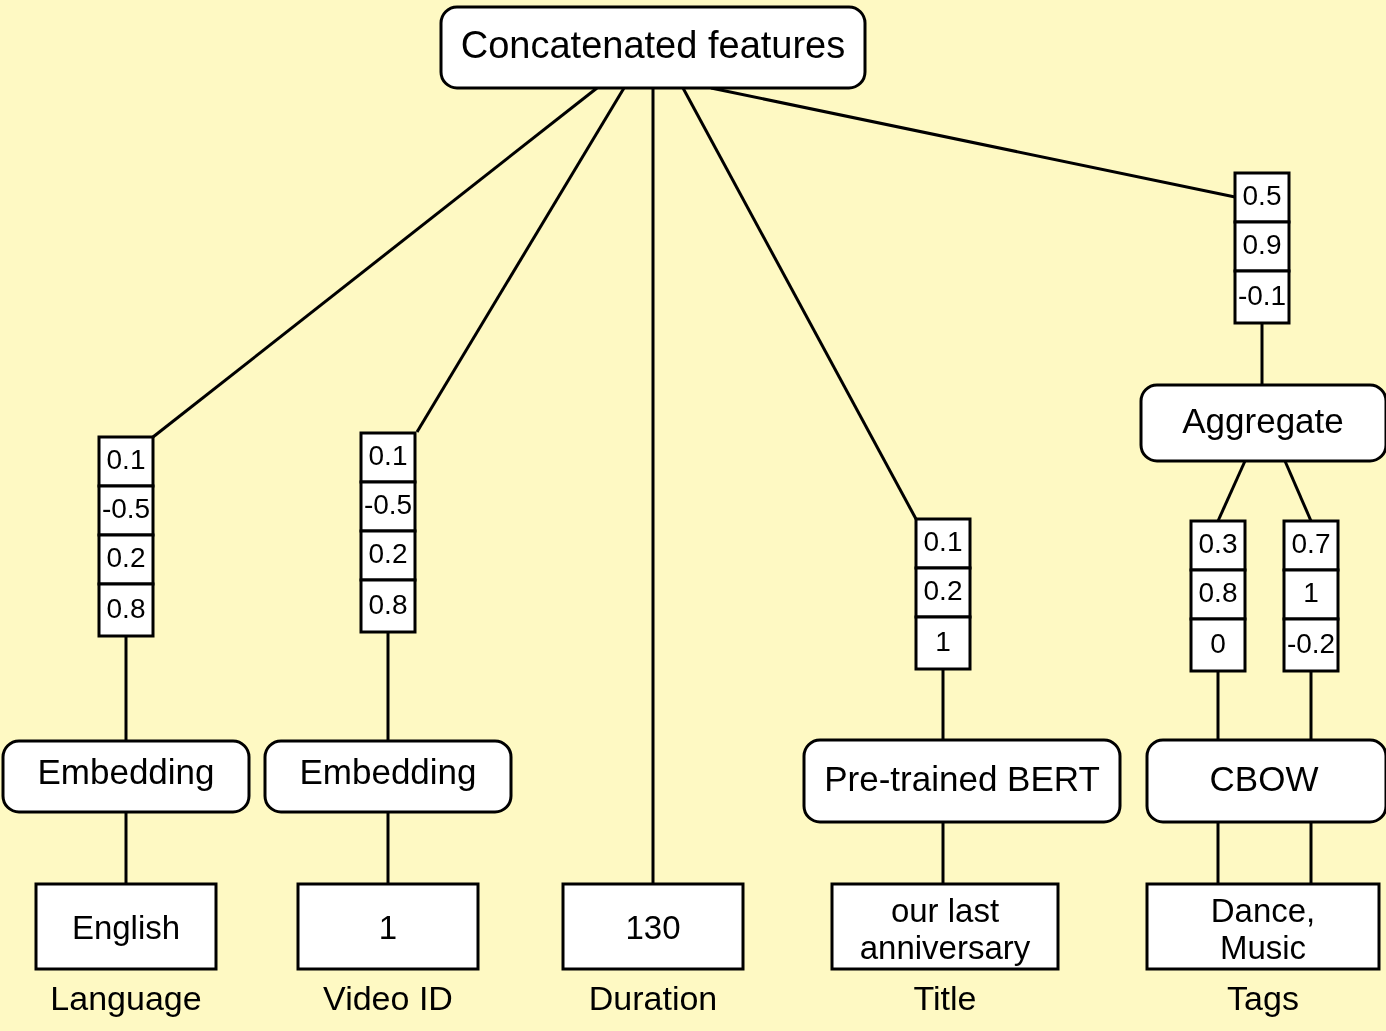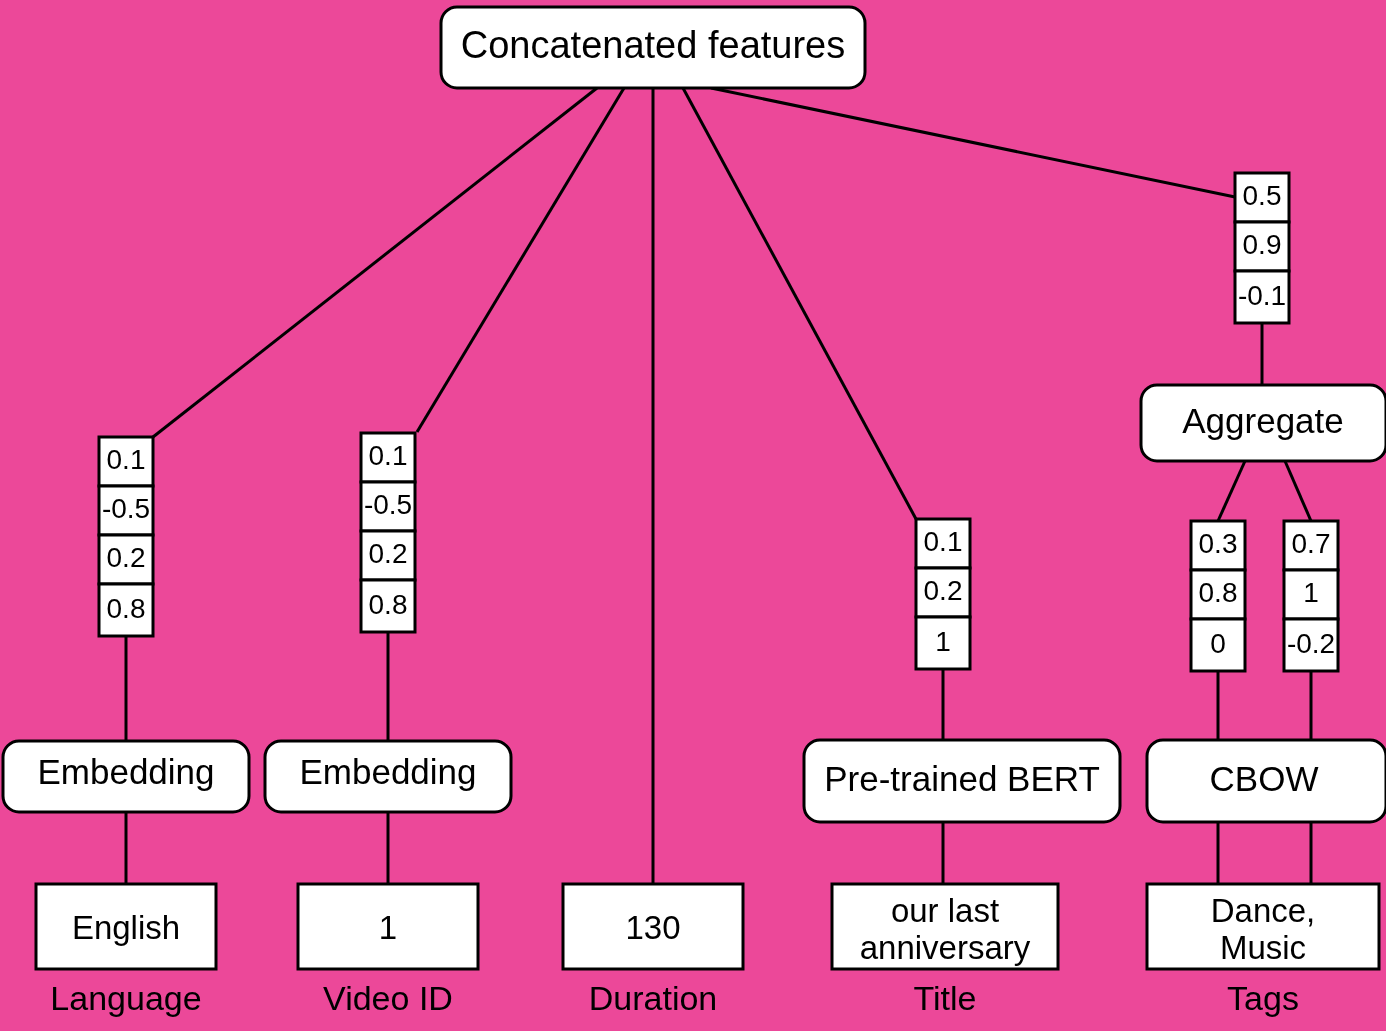--- a/index.html
+++ b/index.html
@@ -10,21 +10,21 @@
   body {
     width: 1386px;
     height: 1031px;
     font-family: "Liberation Sans", sans-serif;
     overflow: hidden;
   }
   #diagram-root {
     position: relative;
     width: 1386px;
     height: 1031px;
-    background: #ec4899;
+    background: #fef9c3;
   }
   svg.diagram {
     display: block;
     width: 1386px;
     height: 1031px;
   }
   .node-shape {
     fill: #ffffff;
     stroke: #000000;
     stroke-width: 3;

